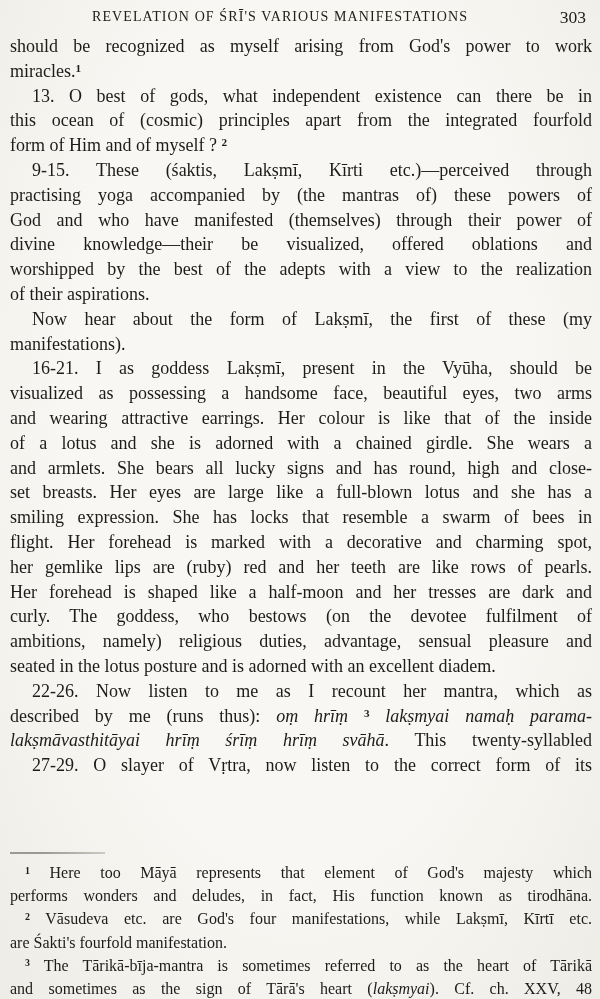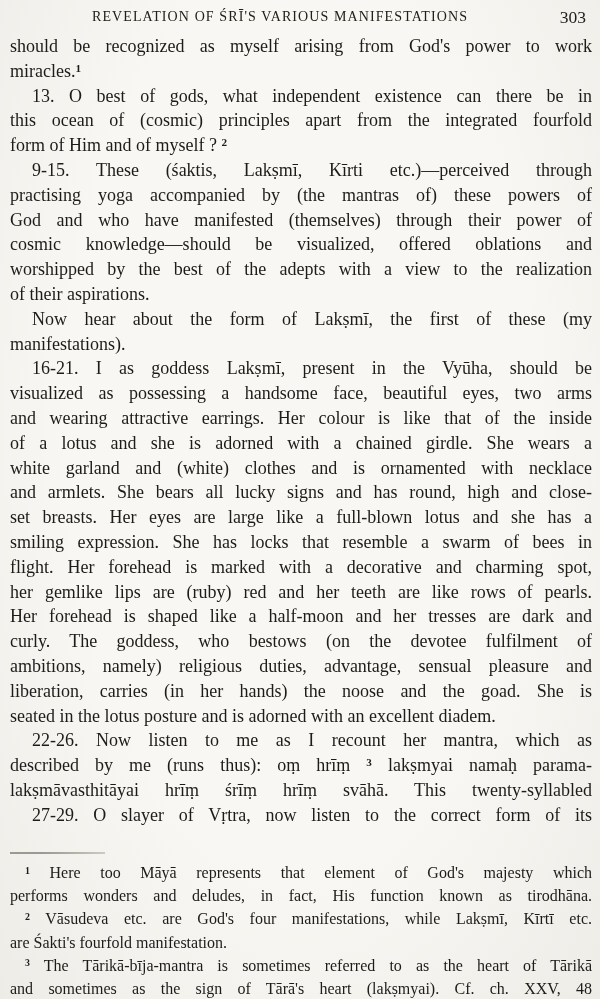--- a/index.html
+++ b/index.html
@@ -67,21 +67,21 @@
   .fn-line.indent { text-indent: 15px; }
   .fn-line.last { text-align-last: left; }
   sup {
     font-size: 0.62em;
     line-height: 0;
     vertical-align: baseline;
     position: relative;
     top: -0.45em;
     font-weight: bold;
   }
-  .it { }
+  .it { font-style: italic; }
 </style>
 </head>
 <body>
 
 <div class="page">
 
   <div class="running-header">
     <div class="header-title">REVELATION OF ŚRĪ'S VARIOUS MANIFESTATIONS</div>
     <div class="page-number">303</div>
   </div>
@@ -93,43 +93,41 @@
       </div>
       <div class="paragraph">
         <div class="line indent"><span>13. O best of gods, what independent existence can there be in</span></div>
         <div class="line"><span>this ocean of (cosmic) principles apart from the integrated fourfold</span></div>
         <div class="line last"><span>form of Him and of myself ? </span><sup>2</sup></div>
       </div>
       <div class="paragraph">
         <div class="line indent"><span>9-15. These (śaktis, Lakṣmī, Kīrti etc.)—perceived through</span></div>
         <div class="line"><span>practising yoga accompanied by (the mantras of) these powers of</span></div>
         <div class="line"><span>God and who have manifested (themselves) through their power of</span></div>
-        <div class="line"><span>cosmic knowledge—should be visualized, offered oblations and</span></div>
+        <div class="line"><span>divine knowledge—their be visualized, offered oblations and</span></div>
         <div class="line"><span>worshipped by the best of the adepts with a view to the realization</span></div>
         <div class="line last"><span>of their aspirations.</span></div>
       </div>
       <div class="paragraph">
         <div class="line indent"><span>Now hear about the form of Lakṣmī, the first of these (my</span></div>
         <div class="line last"><span>manifestations).</span></div>
       </div>
       <div class="paragraph">
         <div class="line indent"><span>16-21. I as goddess Lakṣmī, present in the Vyūha, should be</span></div>
         <div class="line"><span>visualized as possessing a handsome face, beautiful eyes, two arms</span></div>
         <div class="line"><span>and wearing attractive earrings. Her colour is like that of the inside</span></div>
         <div class="line"><span>of a lotus and she is adorned with a chained girdle. She wears a</span></div>
-        <div class="line"><span>white garland and (white) clothes and is ornamented with necklace</span></div>
         <div class="line"><span>and armlets. She bears all lucky signs and has round, high and close-</span></div>
         <div class="line"><span>set breasts. Her eyes are large like a full-blown lotus and she has a</span></div>
         <div class="line"><span>smiling expression. She has locks that resemble a swarm of bees in</span></div>
         <div class="line"><span>flight. Her forehead is marked with a decorative and charming spot,</span></div>
         <div class="line"><span>her gemlike lips are (ruby) red and her teeth are like rows of pearls.</span></div>
         <div class="line"><span>Her forehead is shaped like a half-moon and her tresses are dark and</span></div>
         <div class="line"><span>curly. The goddess, who bestows (on the devotee fulfilment of</span></div>
         <div class="line"><span>ambitions, namely) religious duties, advantage, sensual pleasure and</span></div>
-        <div class="line"><span>liberation, carries (in her hands) the noose and the goad. She is</span></div>
         <div class="line last"><span>seated in the lotus posture and is adorned with an excellent diadem.</span></div>
       </div>
       <div class="paragraph">
         <div class="line indent"><span>22-26. Now listen to me as I recount her mantra, which as</span></div>
         <div class="line"><span>described by me (runs thus): </span><span class="it">oṃ hrīṃ</span><span> </span><sup>3</sup><span> </span><span class="it">lakṣmyai namaḥ parama-</span></div>
         <div class="line"><span class="it">lakṣmāvasthitāyai hrīṃ śrīṃ hrīṃ svāhā</span><span>. This twenty-syllabled</span></div>
       </div>
       <div class="paragraph">
         <div class="line indent"><span>27-29. O slayer of Vṛtra, now listen to the correct form of its</span></div>
       </div>

